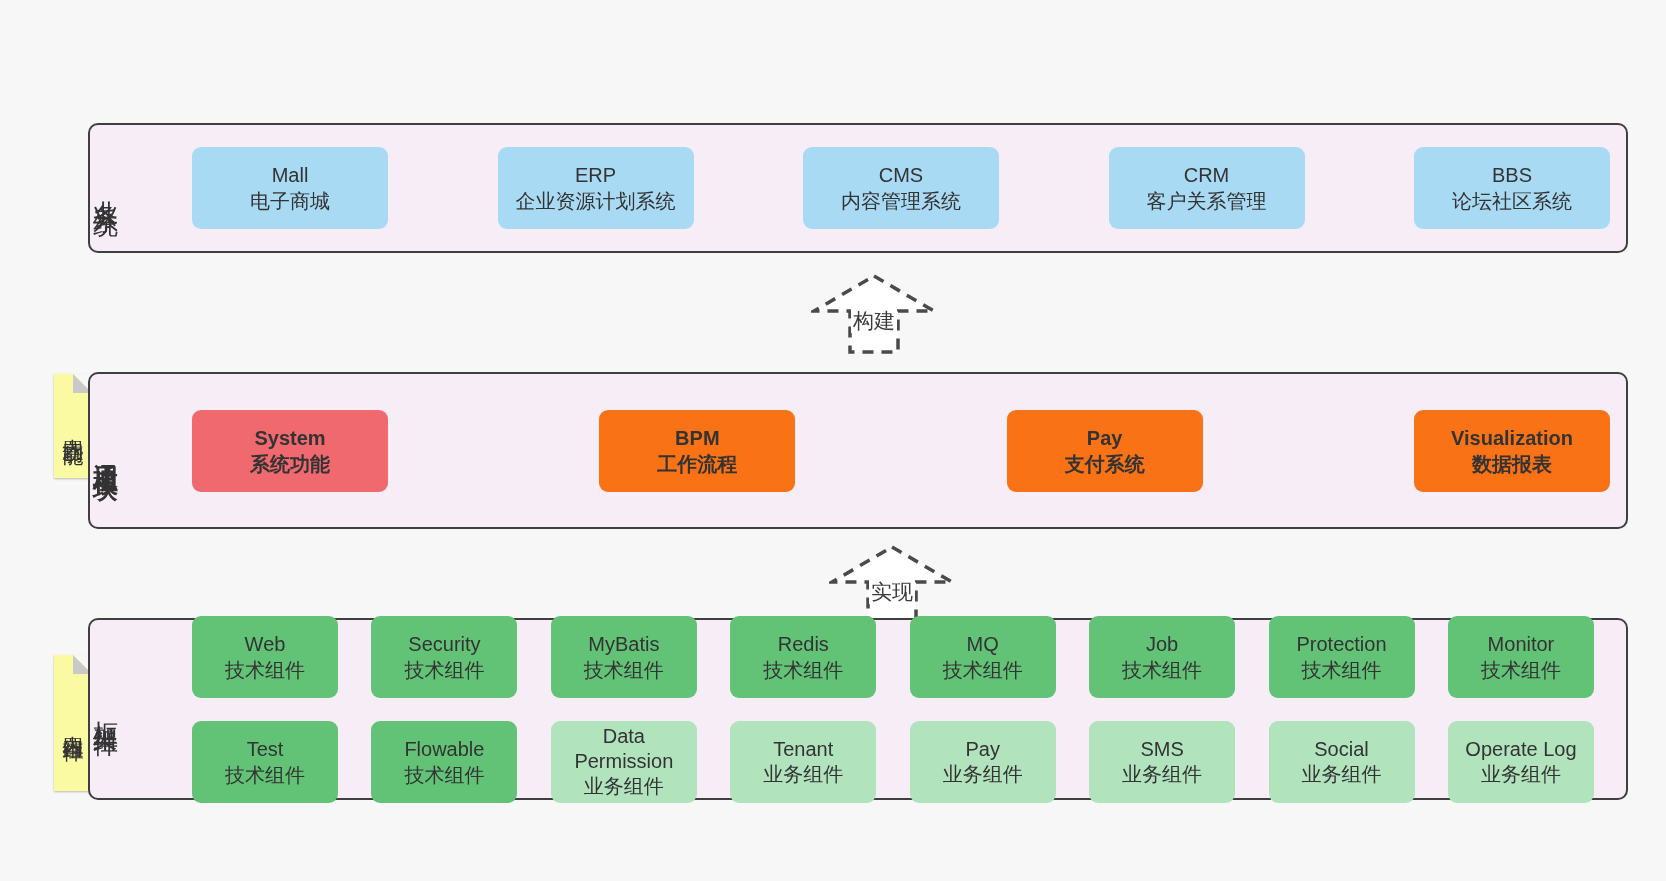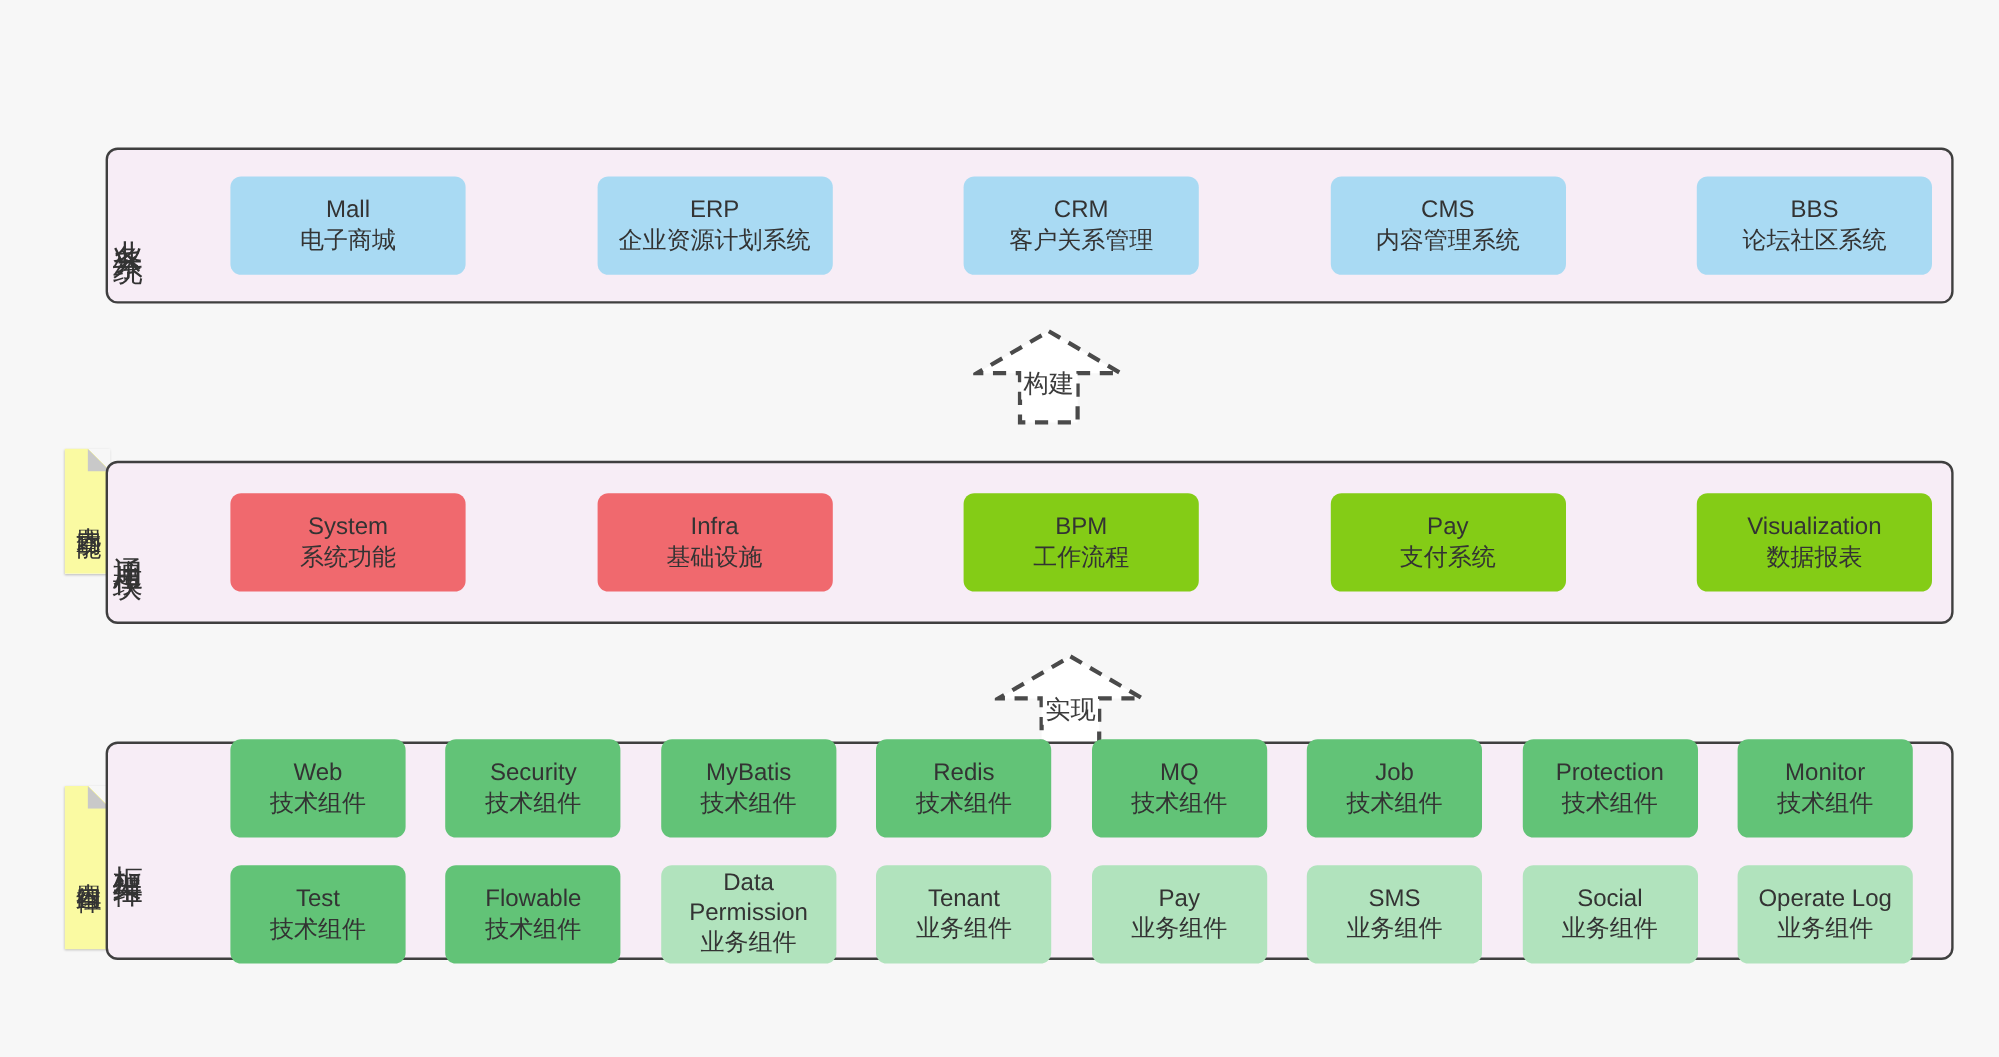--- a/index.html
+++ b/index.html
@@ -20,21 +20,21 @@
     left: 88px;
     width: 1540px;
     background: #f7edf6;
     border: 2px solid #3f3f3f;
     border-radius: 10px;
     display: flex;
     align-items: center;
     z-index: 2;
   }
   #layer-business   { top: 123px; height: 130px; }
-  #layer-modules    { top: 384px; height: 136px; }
+  #layer-modules    { top: 372px; height: 157px; font-weight: bold; }
   #layer-components { top: 618px; height: 182px; align-items: center; }
 
   .layer-label {
     flex: 0 0 58px;
     display: flex;
     justify-content: center;
     writing-mode: vertical-lr;
     text-orientation: upright;
     font-size: 25px;
     letter-spacing: 4px;
@@ -64,21 +64,21 @@
     display: flex;
     flex-direction: column;
     align-items: center;
     justify-content: center;
     text-align: center;
     font-size: 20px;
     line-height: 26px;
   }
   .box.blue        { width: 196px; background: #a9daf3; }
   .box.red         { width: 196px; background: #f0696e; }
-  .box.pink        { width: 196px; background: #84cc16; }
+  .box.pink        { width: 196px; background: #f97316; }
   .box.green-dark  { width: 146px; background: #62c377; }
   .box.green-light { width: 146px; background: #b1e3bd; }
   .box-name, .box-sub { color: #333; }
   .box.green-light .box-name { line-height: 25px; }
   .box.green-light .box-sub  { line-height: 25px; }
 
   
   .arrow {
     position: absolute;
     width: 126px;
@@ -139,26 +139,26 @@
     <div class="boxes">
         <div class="box blue">
           <div class="box-name">Mall</div>
           <div class="box-sub">电子商城</div>
         </div>
         <div class="box blue">
           <div class="box-name">ERP</div>
           <div class="box-sub">企业资源计划系统</div>
         </div>
         <div class="box blue">
+          <div class="box-name">CMS</div>
+          <div class="box-sub">内容管理系统</div>
+        </div>
+        <div class="box blue">
           <div class="box-name">CRM</div>
           <div class="box-sub">客户关系管理</div>
-        </div>
-        <div class="box blue">
-          <div class="box-name">CMS</div>
-          <div class="box-sub">内容管理系统</div>
         </div>
         <div class="box blue">
           <div class="box-name">BBS</div>
           <div class="box-sub">论坛社区系统</div>
         </div>
       </div>
   </section>
 
   <div class="arrow" id="arrow-build">
     <svg viewBox="0 0 126 82">
@@ -174,24 +174,20 @@
     <span class="sticky-text">内置功能</span>
   </div>
 
   <section class="layer" id="layer-modules">
     <div class="layer-label">通用模块</div>
     <div class="boxes">
         <div class="box red">
           <div class="box-name">System</div>
           <div class="box-sub">系统功能</div>
         </div>
-        <div class="box red">
-          <div class="box-name">Infra</div>
-          <div class="box-sub">基础设施</div>
-        </div>
         <div class="box pink">
           <div class="box-name">BPM</div>
           <div class="box-sub">工作流程</div>
         </div>
         <div class="box pink">
           <div class="box-name">Pay</div>
           <div class="box-sub">支付系统</div>
         </div>
         <div class="box pink">
           <div class="box-name">Visualization</div>

